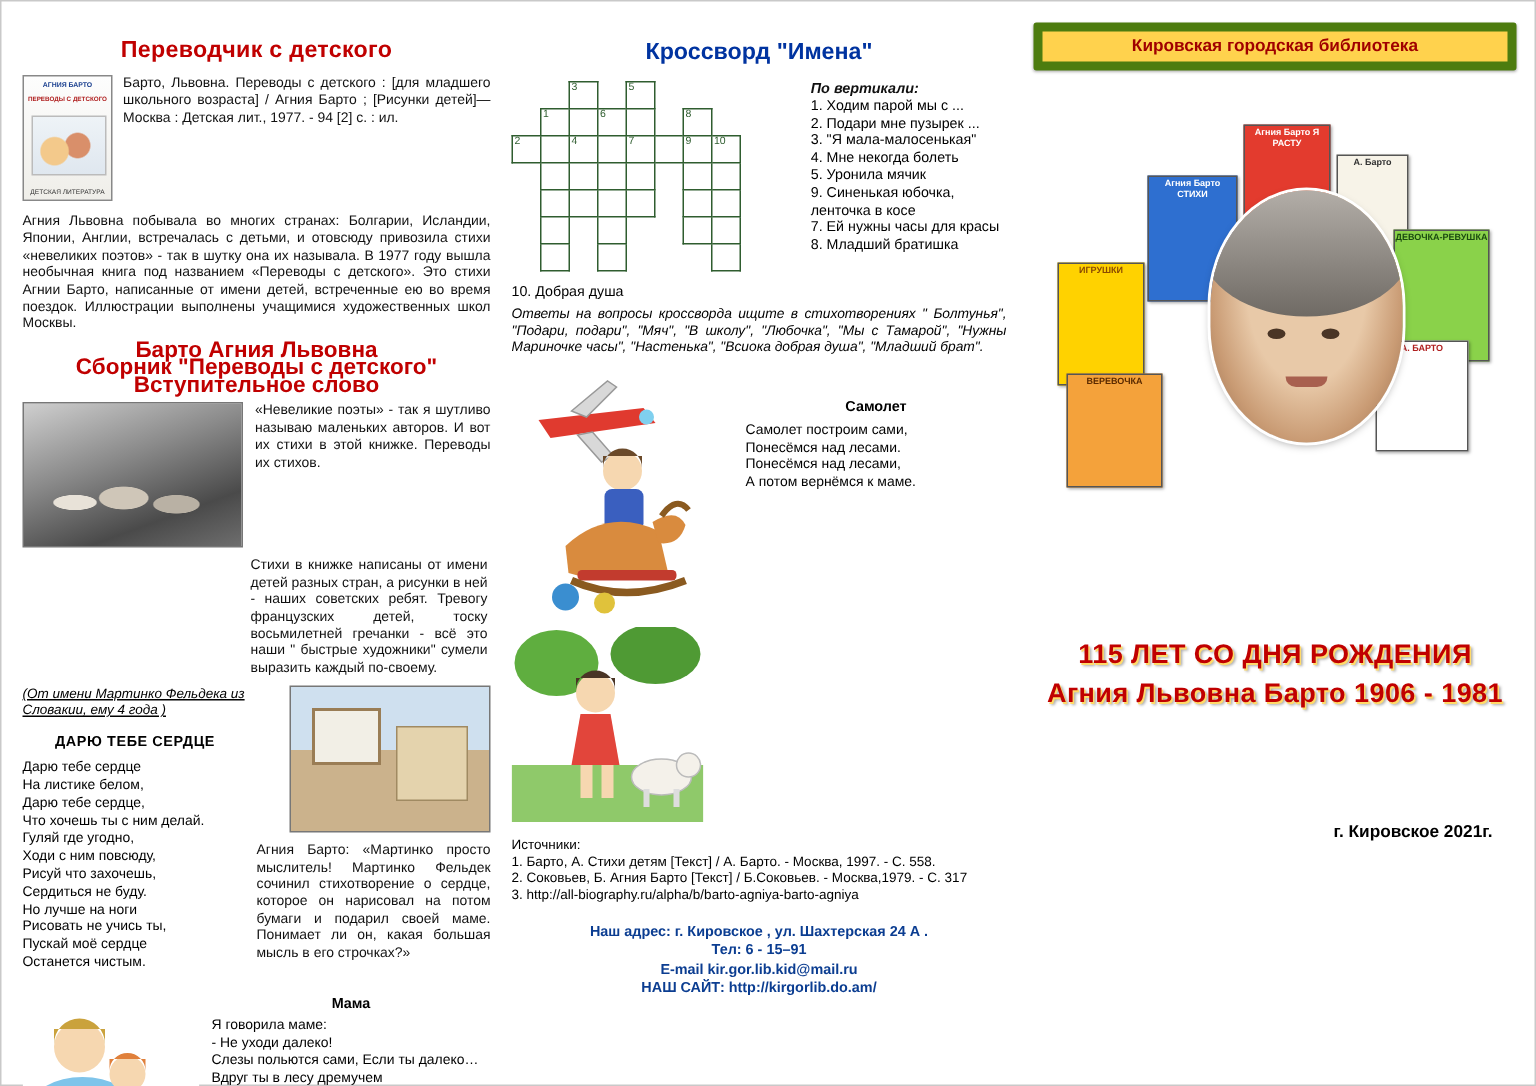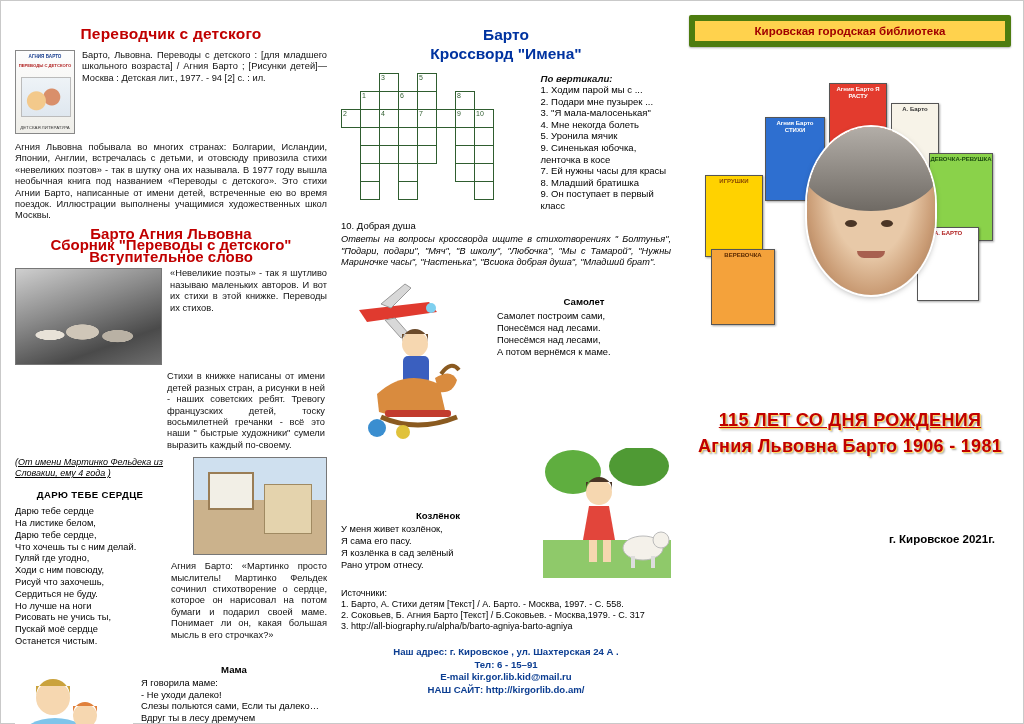--- a/index.html
+++ b/index.html
@@ -150,21 +150,20 @@
 И от меня далеко!
 Лучше, на всякий случай,
 Не уходи далеко.</div>
 
       </div>
     </div>
   </div>
 
   <div class="col" id="mid">
 
-    <div class="cw-title">Барто</div>
     <div class="cw-title">Кроссворд "Имена"</div>
 
     <div style="display:flex;gap:10px;margin-top:10px;">
 
       <div>
         <table class="cw">
           <tbody>
               <tr>
             <td class="empty"></td>
             <td class="empty"></td>
@@ -256,21 +255,20 @@
       <div style="flex:1">
         <div class="clue-head">По вертикали:</div>
         <div class="clue">1. Ходим парой мы с ...</div>
         <div class="clue">2. Подари мне пузырек ...</div>
         <div class="clue">3. "Я мала-малосенькая"</div>
         <div class="clue">4. Мне некогда болеть</div>
         <div class="clue">5. Уронила мячик</div>
         <div class="clue">9. Синенькая юбочка, ленточка в косе</div>
         <div class="clue">7. Ей нужны часы для красы</div>
         <div class="clue">8. Младший братишка</div>
-        <div class="clue">9. Он поступает в первый класс</div>
       </div>
     </div>
 
     <div class="clue" style="margin-top:8px;">10. Добрая душа</div>
     <div class="ans-note" style="margin-top:3px;font-style:italic;">Ответы на вопросы кроссворда ищите в стихотворениях " Болтунья", "Подари, подари", "Мяч", "В школу", "Любочка", "Мы с Тамарой", "Нужны Мариночке часы", "Настенька", "Всиока добрая душа", "Младший брат".</div>
 
     <div style="display:flex;gap:6px;margin-top:14px;">
       <div class="pic-horse">
         <svg width="150" height="160" viewBox="0 0 150 160">
           <rect width="150" height="160" fill="#ffffff"></rect>
@@ -300,27 +298,20 @@
       <div style="flex:1;padding-top:14px;">
         <div class="poem-title">Самолет</div>
         <div class="poem" style="margin-top:4px;white-space:pre-line;">Самолет построим сами,
 Понесёмся над лесами.
 Понесёмся над лесами,
 А потом вернёмся к маме.</div>
       </div>
     </div>
 
     <div style="display:flex;gap:8px;margin-top:6px;">
-      <div style="flex:1;padding-top:62px;">
-        <div class="poem-title">Козлёнок</div>
-        <div class="poem" style="margin-top:3px;white-space:pre-line;">У меня живет козлёнок,
-Я сама его пасу.
-Я козлёнка в сад зелёный
-Рано утром отнесу.</div>
-      </div>
       <div class="pic-girl">
         <svg width="128" height="130" viewBox="0 0 128 130">
           <rect width="128" height="130" fill="#ffffff"></rect>
           <ellipse cx="30" cy="24" rx="28" ry="22" fill="#5fae3f"></ellipse>
           <ellipse cx="96" cy="18" rx="30" ry="20" fill="#4f9a34"></ellipse>
           <rect x="0" y="92" width="128" height="38" fill="#8fc96a"></rect>
 
           <circle cx="56" cy="44" r="13" fill="#f6d7b0"></circle>
           <path d="M43 42 A13 13 0 0 1 69 42 L69 34 L43 34 Z" fill="#4a3526"></path>
           <path d="M46 58 L66 58 L72 92 L40 92 Z" fill="#e2453b"></path>
@@ -378,19 +369,19 @@
         <div class="lab" style="color:#5a2a00;">ВЕРЕВОЧКА</div>
       </div>
 
       <div class="portrait">
         <div class="hair"></div>
         <div class="eyes"><i></i><i></i></div>
         <div class="mouth"></div>
       </div>
     </div>
 
-    <div class="anniv" style="margin-top:20px;text-decoration:underline;">115 ЛЕТ СО ДНЯ РОЖДЕНИЯ</div>
+    <div class="anniv" style="margin-top:36px;">115 ЛЕТ СО ДНЯ РОЖДЕНИЯ</div>
     <div class="anniv">Агния Львовна Барто 1906 - 1981</div>
 
     <div class="city" style="margin-top:74px;padding-right:16px;">г. Кировское  2021г.</div>
   </div>
 
 </div>
 
 </body></html>

